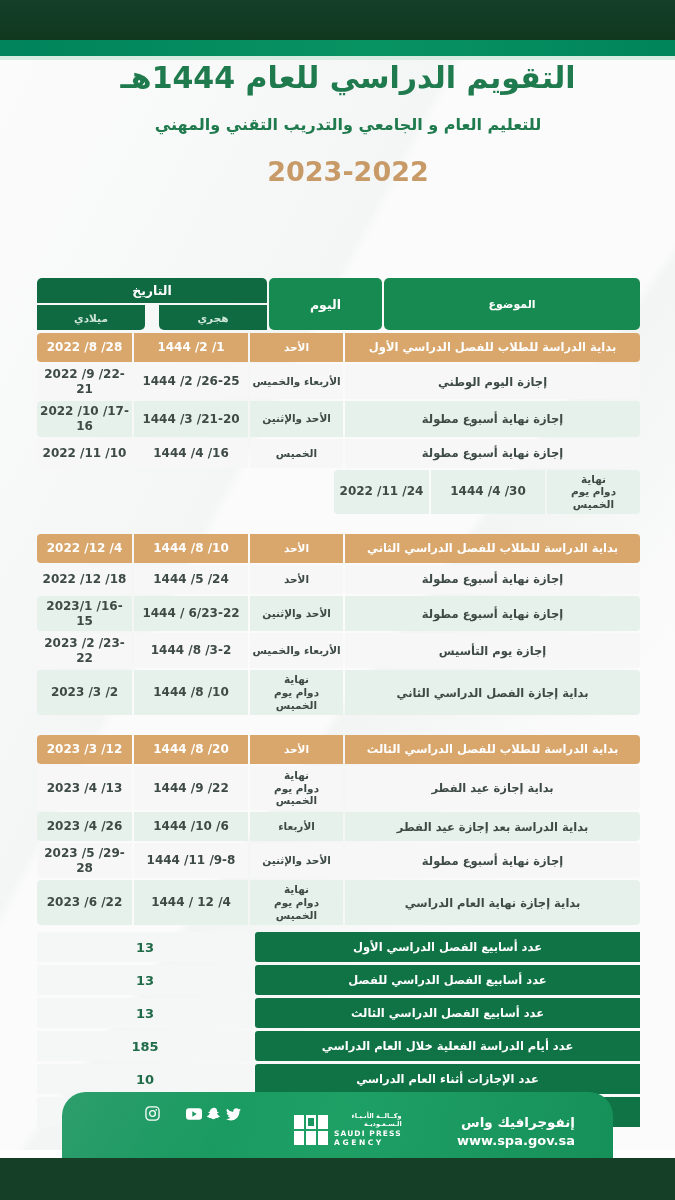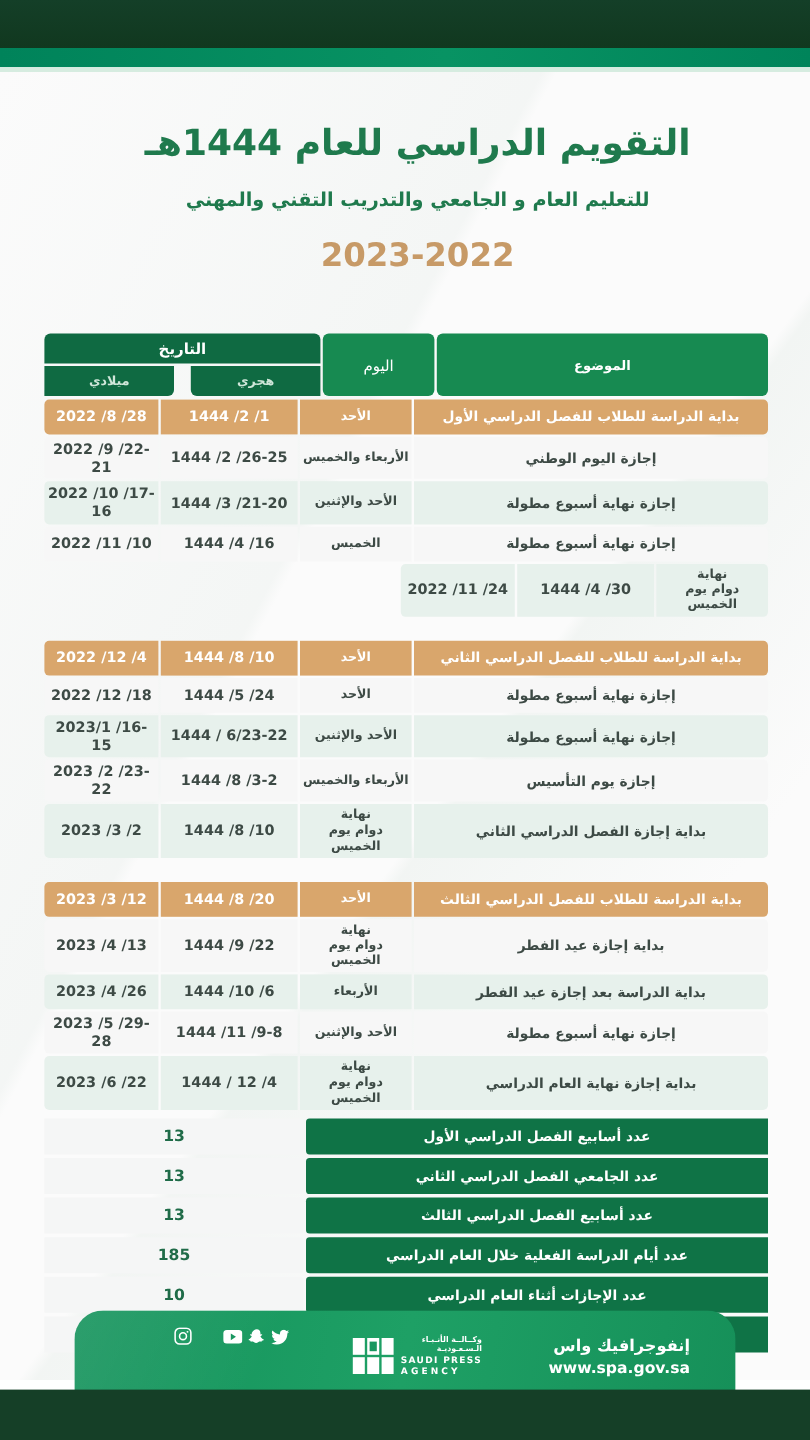--- a/index.html
+++ b/index.html
@@ -28,21 +28,21 @@
   
   .sheet{
     position:absolute; top:60px; left:0; width:675px; height:1090px;
     background:
       linear-gradient(118deg, rgba(255,255,255,0) 0%, rgba(238,242,240,.55) 36%, rgba(255,255,255,0) 37%),
       linear-gradient(126deg, rgba(255,255,255,0) 55%, rgba(236,241,238,.6) 56%, rgba(255,255,255,0) 75%),
       #fbfbfb;
   }
 
   
-  .titles{ padding-top:42px; text-align:center;margin-left:21px; }
+  .titles{ text-align:center;margin-left:21px; }
   .t-main{
     font-size:30px; font-weight:700; color:#1f7a4d; letter-spacing:-.2px;
     direction:rtl;
   }
   .t-sub{
     margin-top:20px; font-size:16px; font-weight:700; color:#1f7a4d;
     direction:rtl;
   }
   .t-years{
     margin-top:22px; font-size:27px; font-weight:700; color:#c79a67;
@@ -62,23 +62,23 @@
   }
   .hdr-date-bot{ display:flex; gap:2px; height:25px; }
   .hdr-sub{
     flex:1; background:#0f6a42; color:#cfe6d9;
     display:flex; align-items:center; justify-content:center;
     font-size:10.5px; font-weight:700;
   }
   .hdr-sub.left-r{ border-radius:0 0 0 5px;margin-left:12px; }
   .hdr-sub.right-r{ border-radius:0 0 5px 0; }
   .hdr-day{
-    width:93px; background:#178a51; color:#fff;
-    display:flex; align-items:center; justify-content:center;
-    font-size:12.5px; font-weight:400; border-radius:5px;
+    width:113px; background:#178a51; color:#fff;
+    display:flex; align-items:center; justify-content:center;
+    font-size:12.5px; font-weight:700; border-radius:5px;
   }
   .hdr-topic{
     flex:1; background:#178a51; color:#fff;
     display:flex; align-items:center; justify-content:center;
     font-size:11px; font-weight:700; border-radius:5px;
   }
 
   .block{ margin-top:3px; }
   .row{ display:flex; width:603px; gap:2px; margin-bottom:2px; }
   .cell{
@@ -283,21 +283,21 @@
         </div>
       </div>
   </div>
 
   <div class="summary" id="summary-host">
       <div class="srow">
         <div class="s-label">عدد أسابيع الفصل الدراسي الأول</div>
         <div class="s-val">13</div>
       </div>
       <div class="srow">
-        <div class="s-label">عدد الجامعي الفصل الدراسي الثاني</div>
+        <div class="s-label">عدد أسابيع الفصل الدراسي للفصل</div>
         <div class="s-val">13</div>
       </div>
       <div class="srow">
         <div class="s-label">عدد أسابيع الفصل الدراسي الثالث</div>
         <div class="s-val">13</div>
       </div>
       <div class="srow">
         <div class="s-label">عدد أيام الدراسة الفعلية خلال العام الدراسي</div>
         <div class="s-val">185</div>
       </div>

